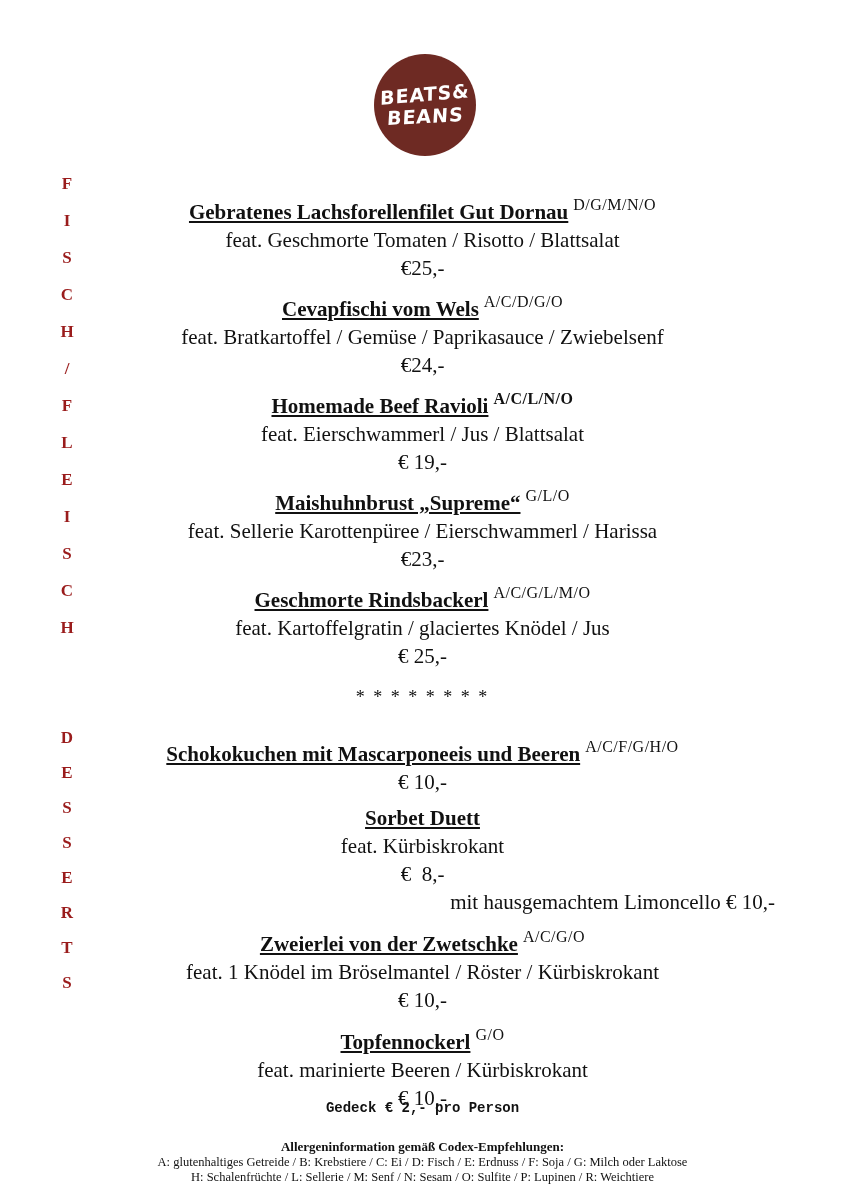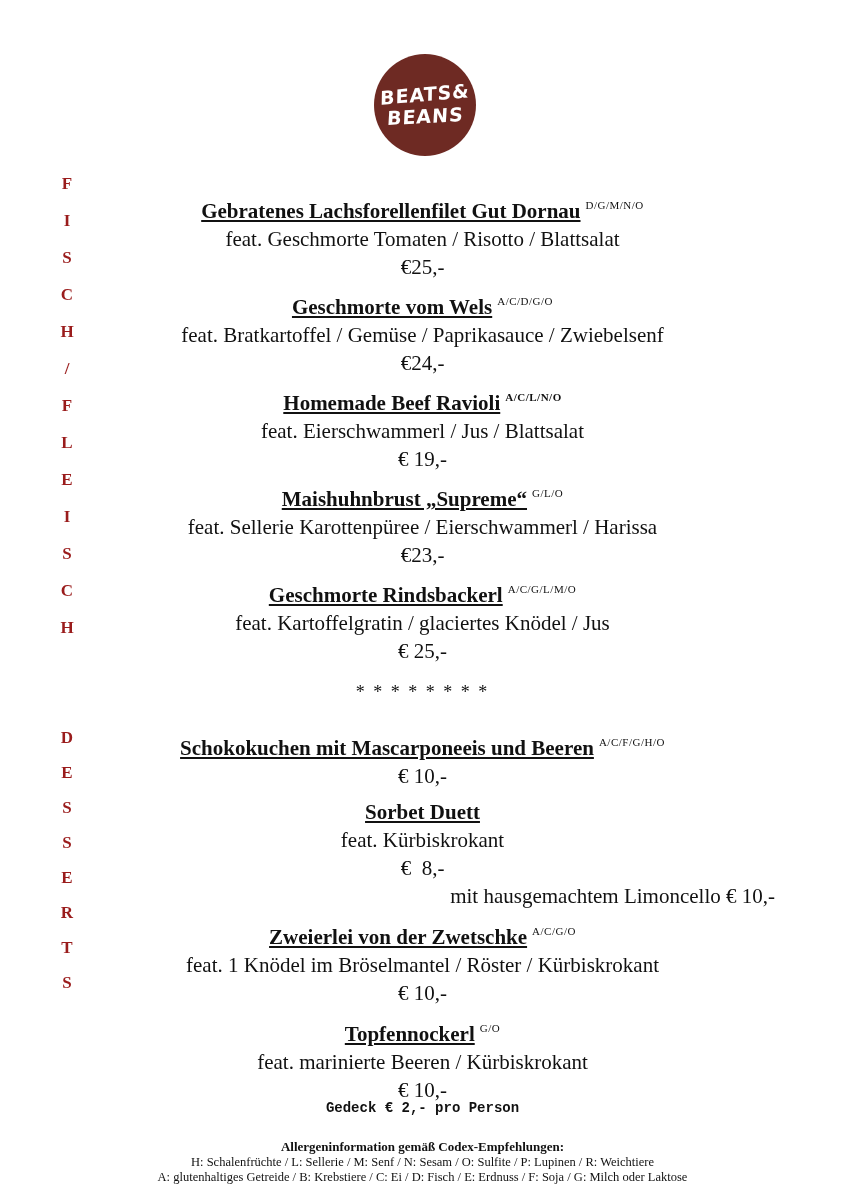--- a/index.html
+++ b/index.html
@@ -22,21 +22,21 @@
   .vcol span{display:block;}
   .vcol.fisch span{height:37px;line-height:37px;}
   .vcol.dess span{height:35px;line-height:35px;}
 
   
   .main{position:absolute;left:70px;top:192px;width:705px;text-align:center;
         font-size:21px;line-height:28px;}
   .mi{margin-bottom:7px;}
   .dess-list .mi{margin-bottom:8px;}
   .mi .title{font-weight:bold;text-decoration:underline;}
-  .mi sup{font-size:11px;letter-spacing:0.5px;margin-left:5px;position:relative;top:-1px;}
+  .mi sup{font-size:16px;letter-spacing:0.5px;margin-left:5px;position:relative;top:-1px;}
   .mi sup.b{font-weight:bold;}
   .mi .price{white-space:pre;}
   .mi .extra{text-align:right;padding-left:53px;}
   .sep{letter-spacing:2px;margin-top:13px;margin-bottom:23px;font-size:18px;}
 
   
   .footer{position:absolute;left:0;top:1096px;width:845px;text-align:center;}
   .footer .gedeck{font-weight:bold;font-size:14px;line-height:24px;font-family:Liberation Mono, monospace;}
   .footer .allergen-head{font-weight:bold;font-size:13px;line-height:17px;margin-top:18px;}
   .footer .legend{font-size:12.5px;line-height:15px;}
@@ -82,21 +82,21 @@
 
     <div class="mains-list">
 
       <div class="mi">
         <div><span class="title">Gebratenes Lachsforellenfilet Gut Dornau</span><sup>D/G/M/N/O</sup></div>
         <div class="feat">feat. Geschmorte Tomaten / Risotto / Blattsalat</div>
         <div class="price">€25,-</div>
       </div>
 
       <div class="mi">
-        <div><span class="title">Geschmorte vom Wels</span><sup>A/C/D/G/O</sup></div>
+        <div><span class="title">Cevapfischi vom Wels</span><sup>A/C/D/G/O</sup></div>
         <div class="feat">feat. Bratkartoffel / Gemüse / Paprikasauce / Zwiebelsenf</div>
         <div class="price">€24,-</div>
       </div>
 
       <div class="mi">
         <div><span class="title">Homemade Beef Ravioli</span><sup class="b">A/C/L/N/O</sup></div>
         <div class="feat">feat. Eierschwammerl / Jus / Blattsalat</div>
         <div class="price">€ 19,-</div>
       </div>
 
@@ -141,17 +141,17 @@
         <div class="feat">feat. marinierte Beeren / Kürbiskrokant</div>
         <div class="price">€ 10,-</div>
       </div>
 
     </div>
   </div>
 
   <div class="footer">
     <div class="gedeck">Gedeck € 2,- pro Person</div>
     <div class="allergen-head">Allergeninformation gemäß Codex-Empfehlungen:</div>
+    <div class="legend">A: glutenhaltiges Getreide / B: Krebstiere / C: Ei / D: Fisch / E: Erdnuss / F: Soja / G: Milch oder Laktose</div>
     <div class="legend">H: Schalenfrüchte / L: Sellerie / M: Senf / N: Sesam / O: Sulfite / P: Lupinen / R: Weichtiere</div>
-    <div class="legend">A: glutenhaltiges Getreide / B: Krebstiere / C: Ei / D: Fisch / E: Erdnuss / F: Soja / G: Milch oder Laktose</div>
   </div>
 
 </div>
 
 </body></html>

